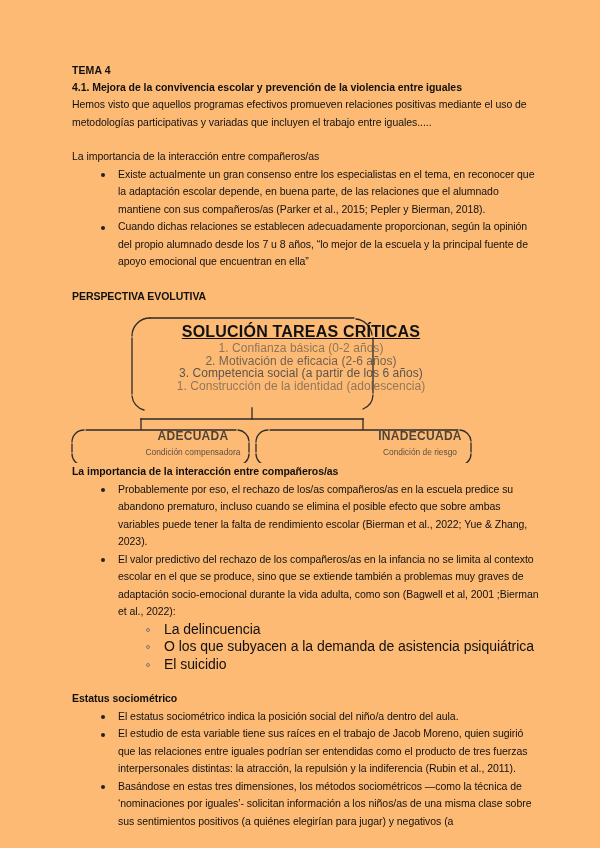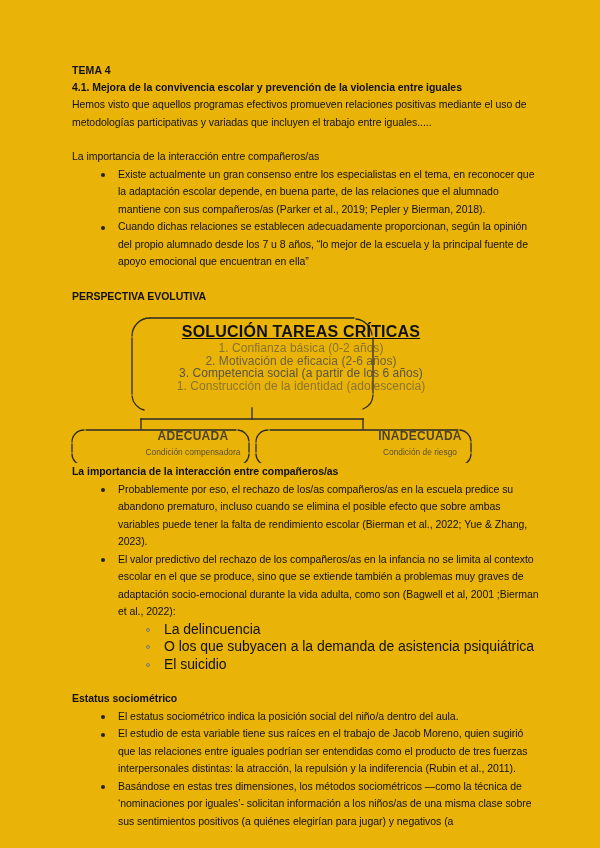--- a/index.html
+++ b/index.html
@@ -12,21 +12,21 @@
     width: 600px;
     height: 848px;
     font-family: "Liberation Sans", sans-serif;
     color: #111111;
     overflow: hidden;
     position: relative;
   }
   .page {
     width: 600px;
     height: 848px;
-    background: #eab308;
+    background: #fdba74;
     box-sizing: border-box;
     padding: 62px 60px 0 72px;
     position: relative;
   }
 
   .doc-title {
     font-size: 10.5px;
     font-weight: bold;
     line-height: 17px;
     letter-spacing: 0.1px;
@@ -176,21 +176,21 @@
 
   <div class="doc-title">TEMA 4</div>
   <div class="doc-subtitle">4.1. Mejora de la convivencia escolar y prevención de la violencia entre iguales</div>
   <p class="body-text">Hemos visto que aquellos programas efectivos promueven relaciones positivas mediante el uso de metodologías participativas y variadas que incluyen el trabajo entre iguales.....</p>
 
   <div class="spacer-line"></div>
 
   <div class="lead-line">La importancia de la interacción entre compañeros/as</div>
 
   <ul class="bullets">
-    <li>Existe actualmente un gran consenso entre los especialistas en el tema, en reconocer que la adaptación escolar depende, en buena parte, de las relaciones que el alumnado mantiene con sus compañeros/as (Parker et al., 2019; Pepler y Bierman, 2018).</li>
+    <li>Existe actualmente un gran consenso entre los especialistas en el tema, en reconocer que la adaptación escolar depende, en buena parte, de las relaciones que el alumnado mantiene con sus compañeros/as (Parker et al., 2015; Pepler y Bierman, 2018).</li>
     <li>Cuando dichas relaciones se establecen adecuadamente proporcionan, según la opinión del propio alumnado desde los 7 u 8 años, “lo mejor de la escuela y la principal fuente de apoyo emocional que encuentran en ella”</li>
   </ul>
 
   <div class="spacer-line"></div>
 
   <h3 class="section-head">PERSPECTIVA EVOLUTIVA</h3>
 
   <div class="diagram">
     <svg viewBox="0 0 468 152" width="468" height="152">
 

